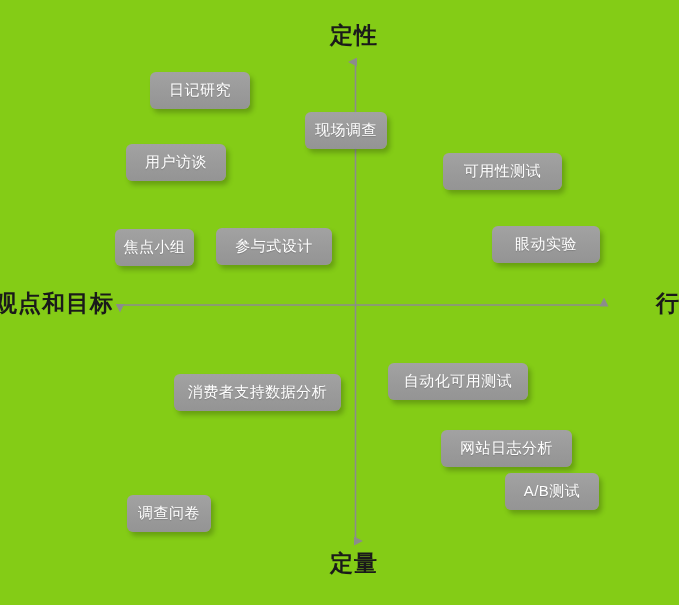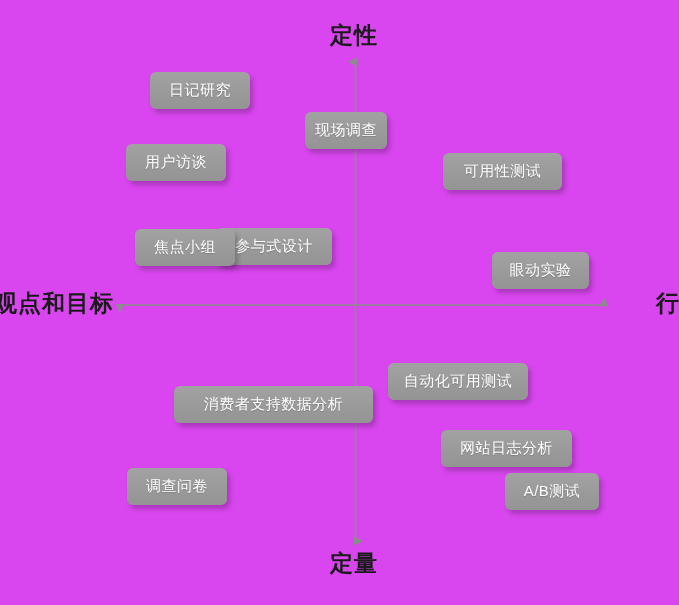--- a/index.html
+++ b/index.html
@@ -10,21 +10,21 @@
   body {
     width: 679px;
     height: 605px;
     font-family: "Liberation Sans", "DejaVu Sans", sans-serif;
     overflow: hidden;
   }
   #canvas {
     position: relative;
     width: 679px;
     height: 605px;
-    background: #d946ef;
+    background: #84cc16;
   }
 
   
   .axis-svg {
     position: absolute;
     left: 0;
     top: 0;
     width: 679px;
     height: 605px;
     pointer-events: none;
@@ -96,22 +96,22 @@
   <div class="axis-label" id="label-bottom">定量</div>
   <div class="axis-label" id="label-left">观点和目标</div>
   <div class="axis-label" id="label-right">行为</div>
 
   <div id="chips">
       <div class="chip" style="left: 150px; top: 72px; width: 100px;">日记研究</div>
       <div class="chip" style="left: 305px; top: 112px; width: 82px;">现场调查</div>
       <div class="chip" style="left: 126px; top: 144px; width: 100px;">用户访谈</div>
       <div class="chip" style="left: 443px; top: 153px; width: 119px;">可用性测试</div>
       <div class="chip" style="left: 216px; top: 188px; width: 116px; margin-top: 40px;">参与式设计</div>
-      <div class="chip" style="left: 115px; top: 229px; width: 100px; margin-left: 20px;">焦点小组</div>
-      <div class="chip" style="left: 492px; top: 252px; width: 97px;">眼动实验</div>
+      <div class="chip" style="left: 115px; top: 229px; width: 79px;">焦点小组</div>
+      <div class="chip" style="left: 492px; top: 226px; width: 108px;">眼动实验</div>
       <div class="chip" style="left: 388px; top: 363px; width: 140px;">自动化可用测试</div>
-      <div class="chip" style="left: 174px; top: 386px; width: 199px;">消费者支持数据分析</div>
+      <div class="chip" style="left: 174px; top: 374px; width: 167px;">消费者支持数据分析</div>
       <div class="chip" style="left: 441px; top: 430px; width: 131px;">网站日志分析</div>
-      <div class="chip" style="left: 127px; top: 468px; width: 100px;">调查问卷</div>
+      <div class="chip" style="left: 127px; top: 495px; width: 84px;">调查问卷</div>
       <div class="chip" style="left: 505px; top: 473px; width: 94px;">A/B测试</div>
     </div>
 
 </div>
 
 </body></html>

